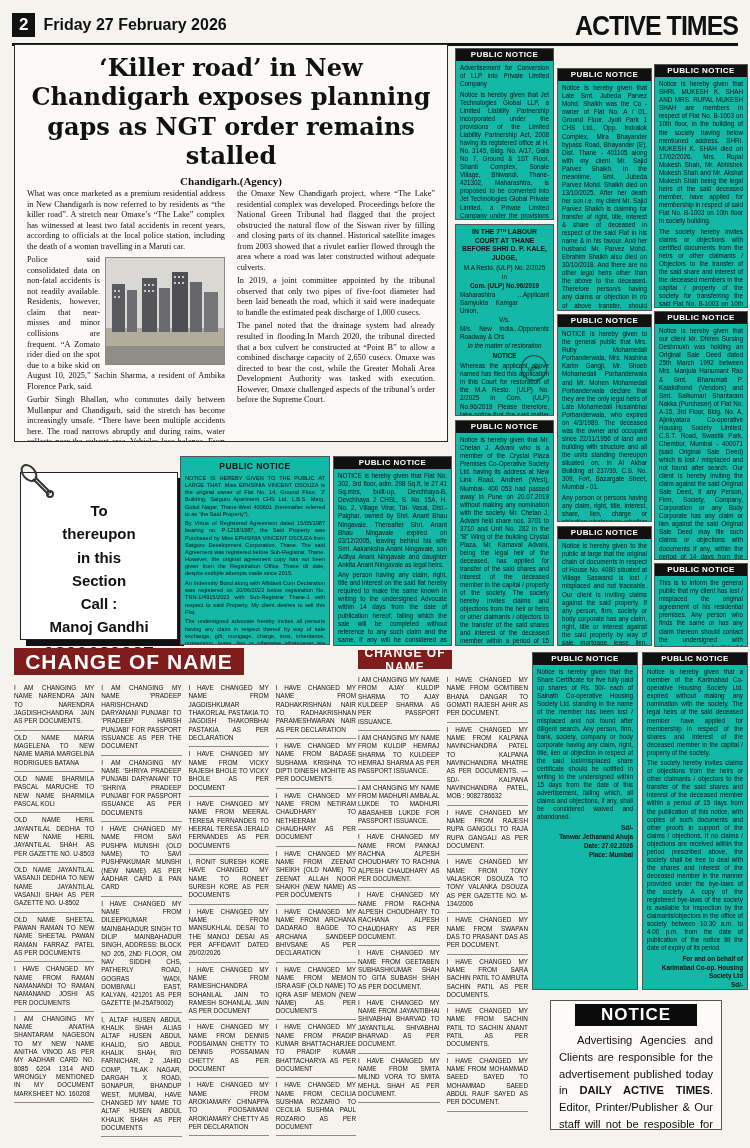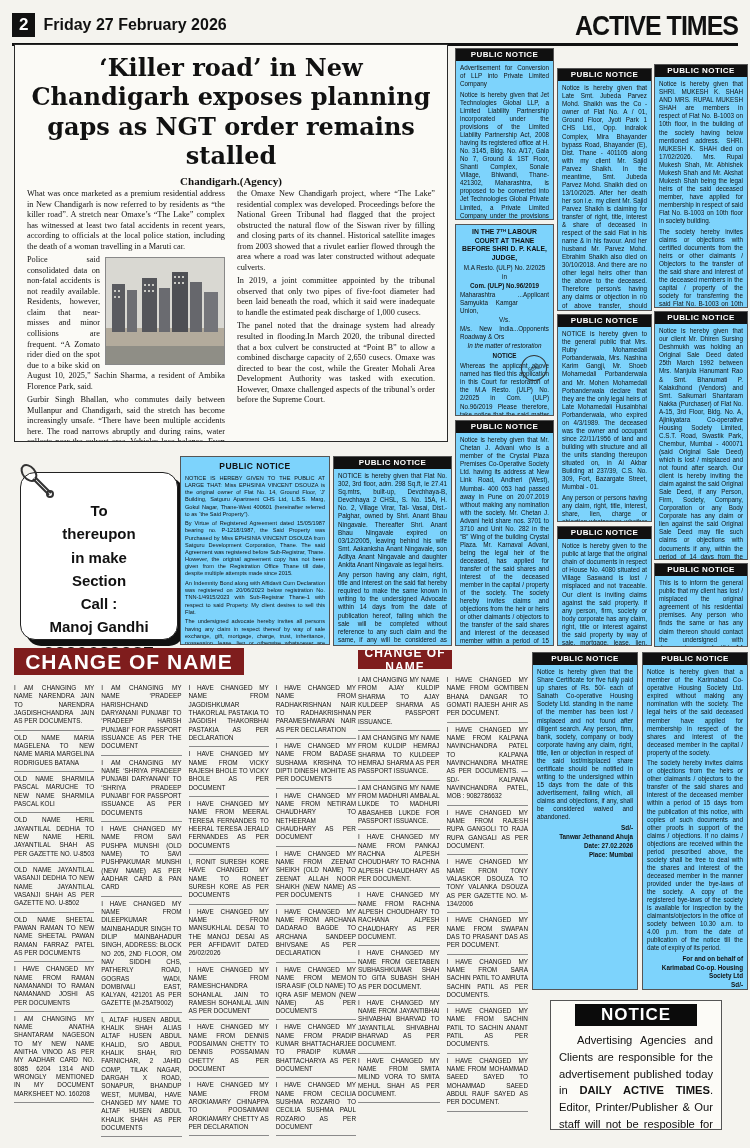--- a/index.html
+++ b/index.html
@@ -14,27 +14,27 @@
   .hrule{background:#111;}
   
   .article{border:1.5px solid #2a2a2a;background:#fbfaf6;padding:8px 12px 6px;}
   .headline{font-family:"DejaVu Serif",serif;font-weight:bold;font-size:24px;line-height:1.22;text-align:center;}
   .byline{font-family:"Liberation Serif",serif;font-weight:bold;font-size:11px;text-align:center;margin:5px 0 2px;}
   .acols{display:flex;gap:12px;}
   .acol{flex:1;font-family:"Liberation Serif",serif;font-size:8.3px;line-height:1.27;text-align:justify;}
   .acol p{margin:0 0 3px;}
   .photo{float:right;width:118px;height:106px;margin:2px 0 3px 5px;border:1px solid #888;}
   
-  .advnote{background:#fff;border:1.5px solid #222;border-radius:15px;box-shadow:6px 6px 0 #111;
+  .advnote{background:#fff;border:1.5px solid #222;border-radius:0;box-shadow:6px 6px 0 #111;
            padding:26px 12px 10px;text-align:center;}
   .adv-line{font-weight:bold;font-size:15px;line-height:1.55;}
   .adv-line:last-of-type{font-size:19px;letter-spacing:.5px;}
   .pin{position:absolute;left:-6px;top:-14px;}
   
-  .pn{border:1px solid #555;background:#7dd3fc;padding:3px 4px;font-size:6.3px;line-height:1.28;text-align:justify;}
+  .pn{border:1px solid #555;background:#14b8a6;padding:3px 4px;font-size:6.3px;line-height:1.28;text-align:justify;}
   .pn-head{background:#101010;color:#fff;text-align:center;font-weight:bold;font-size:8px;letter-spacing:.4px;
            padding:1px 0;margin:-3px -4px 3px;}
   .pn-head--plain{background:none;color:#111;font-size:8.5px;margin:0 0 2px;}
   .pl{margin:0 0 2.5px;}
   .sig{text-align:right;font-weight:bold;margin-top:1px;}
   
   .lc-title{font-weight:bold;text-align:center;font-size:6.8px;}
   .lc-center{text-align:center;margin:1px 0;}
   .lc-row{display:flex;justify-content:space-between;}
   .lc-notice{font-weight:bold;text-align:center;margin:2px 0;}
@@ -118,21 +118,21 @@
           <g fill="none" stroke="#333" stroke-width="2">
             <ellipse cx="14" cy="14" rx="6" ry="9" transform="rotate(-40 14 14)"></ellipse>
             <path d="M18 20 L34 36 M20 18 L36 34"></path>
             <circle cx="35" cy="35" r="3"></circle>
           </g>
         </svg></span>
     <div>
 
     <div class="adv-line">To</div>
         <div class="adv-line">thereupon</div>
-        <div class="adv-line">in make</div>
+        <div class="adv-line">in this</div>
         <div class="adv-line">Section</div>
         <div class="adv-line">Call :</div>
         <div class="adv-line">Manoj Gandhi</div>
         <div class="adv-line">9820639237</div>
       </div>
   </div>
 </div>
 
 <div class="abs pn" style="left:180px;top:456px;width:150px;height:189px;font-size:5.6px">
   <div class="pn-head pn-head--plain">PUBLIC NOTICE</div>

